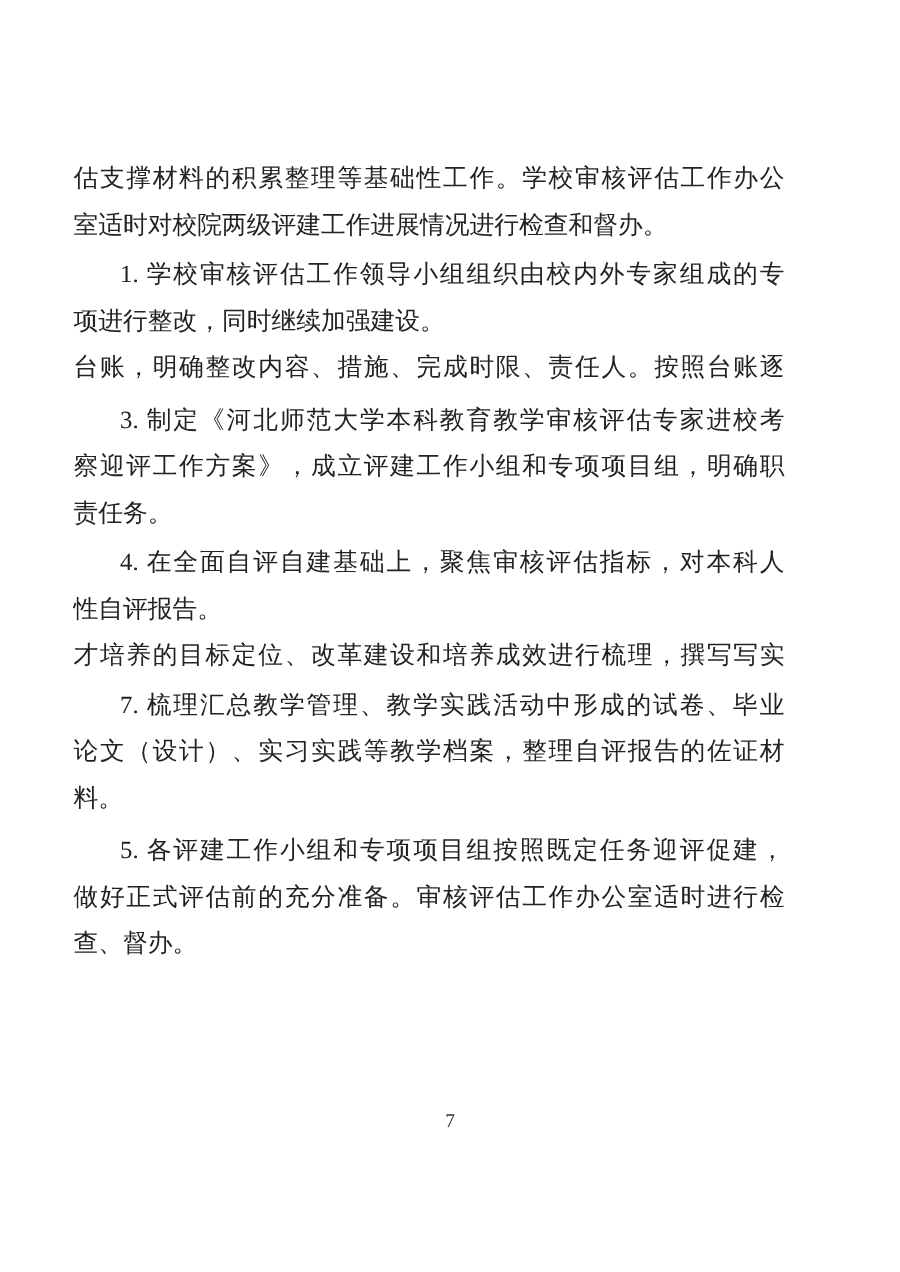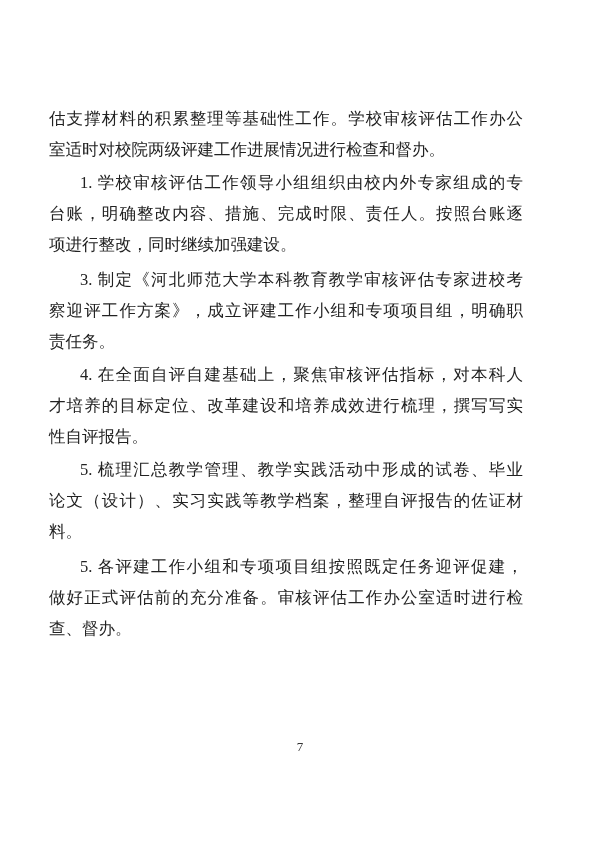--- a/index.html
+++ b/index.html
@@ -61,29 +61,29 @@
   }
 </style>
 </head>
 <body>
 
 <div class="page">
   <div class="content">
     <div class="line justify">估支撑材料的积累整理等基础性工作。学校审核评估工作办公</div>
     <div class="line">室适时对校院两级评建工作进展情况进行检查和督办。</div>
     <div class="line justify indent gap-sm">1. 学校审核评估工作领导小组组织由校内外专家组成的专</div>
+    <div class="line">项进行整改，同时继续加强建设。</div>
     <div class="line justify">台账，明确整改内容、措施、完成时限、责任人。按照台账逐</div>
-    <div class="line">项进行整改，同时继续加强建设。</div>
     <div class="line justify indent gap">3. 制定《河北师范大学本科教育教学审核评估专家进校考</div>
     <div class="line justify">察迎评工作方案》，成立评建工作小组和专项项目组，明确职</div>
     <div class="line">责任务。</div>
     <div class="line justify indent gap-sm">4. 在全面自评自建基础上，聚焦审核评估指标，对本科人</div>
+    <div class="line">性自评报告。</div>
     <div class="line justify">才培养的目标定位、改革建设和培养成效进行梳理，撰写写实</div>
-    <div class="line">性自评报告。</div>
-    <div class="line justify indent gap-sm">5. 梳理汇总教学管理、教学实践活动中形成的试卷、毕业</div>
+    <div class="line justify indent gap-sm">7. 梳理汇总教学管理、教学实践活动中形成的试卷、毕业</div>
     <div class="line justify">论文（设计）、实习实践等教学档案，整理自评报告的佐证材</div>
     <div class="line">料。</div>
     <div class="line justify indent gap">5. 各评建工作小组和专项项目组按照既定任务迎评促建，</div>
     <div class="line justify">做好正式评估前的充分准备。审核评估工作办公室适时进行检</div>
     <div class="line">查、督办。</div>
   </div>
   <div class="page-number">7</div>
 </div>
 
 </body></html>

